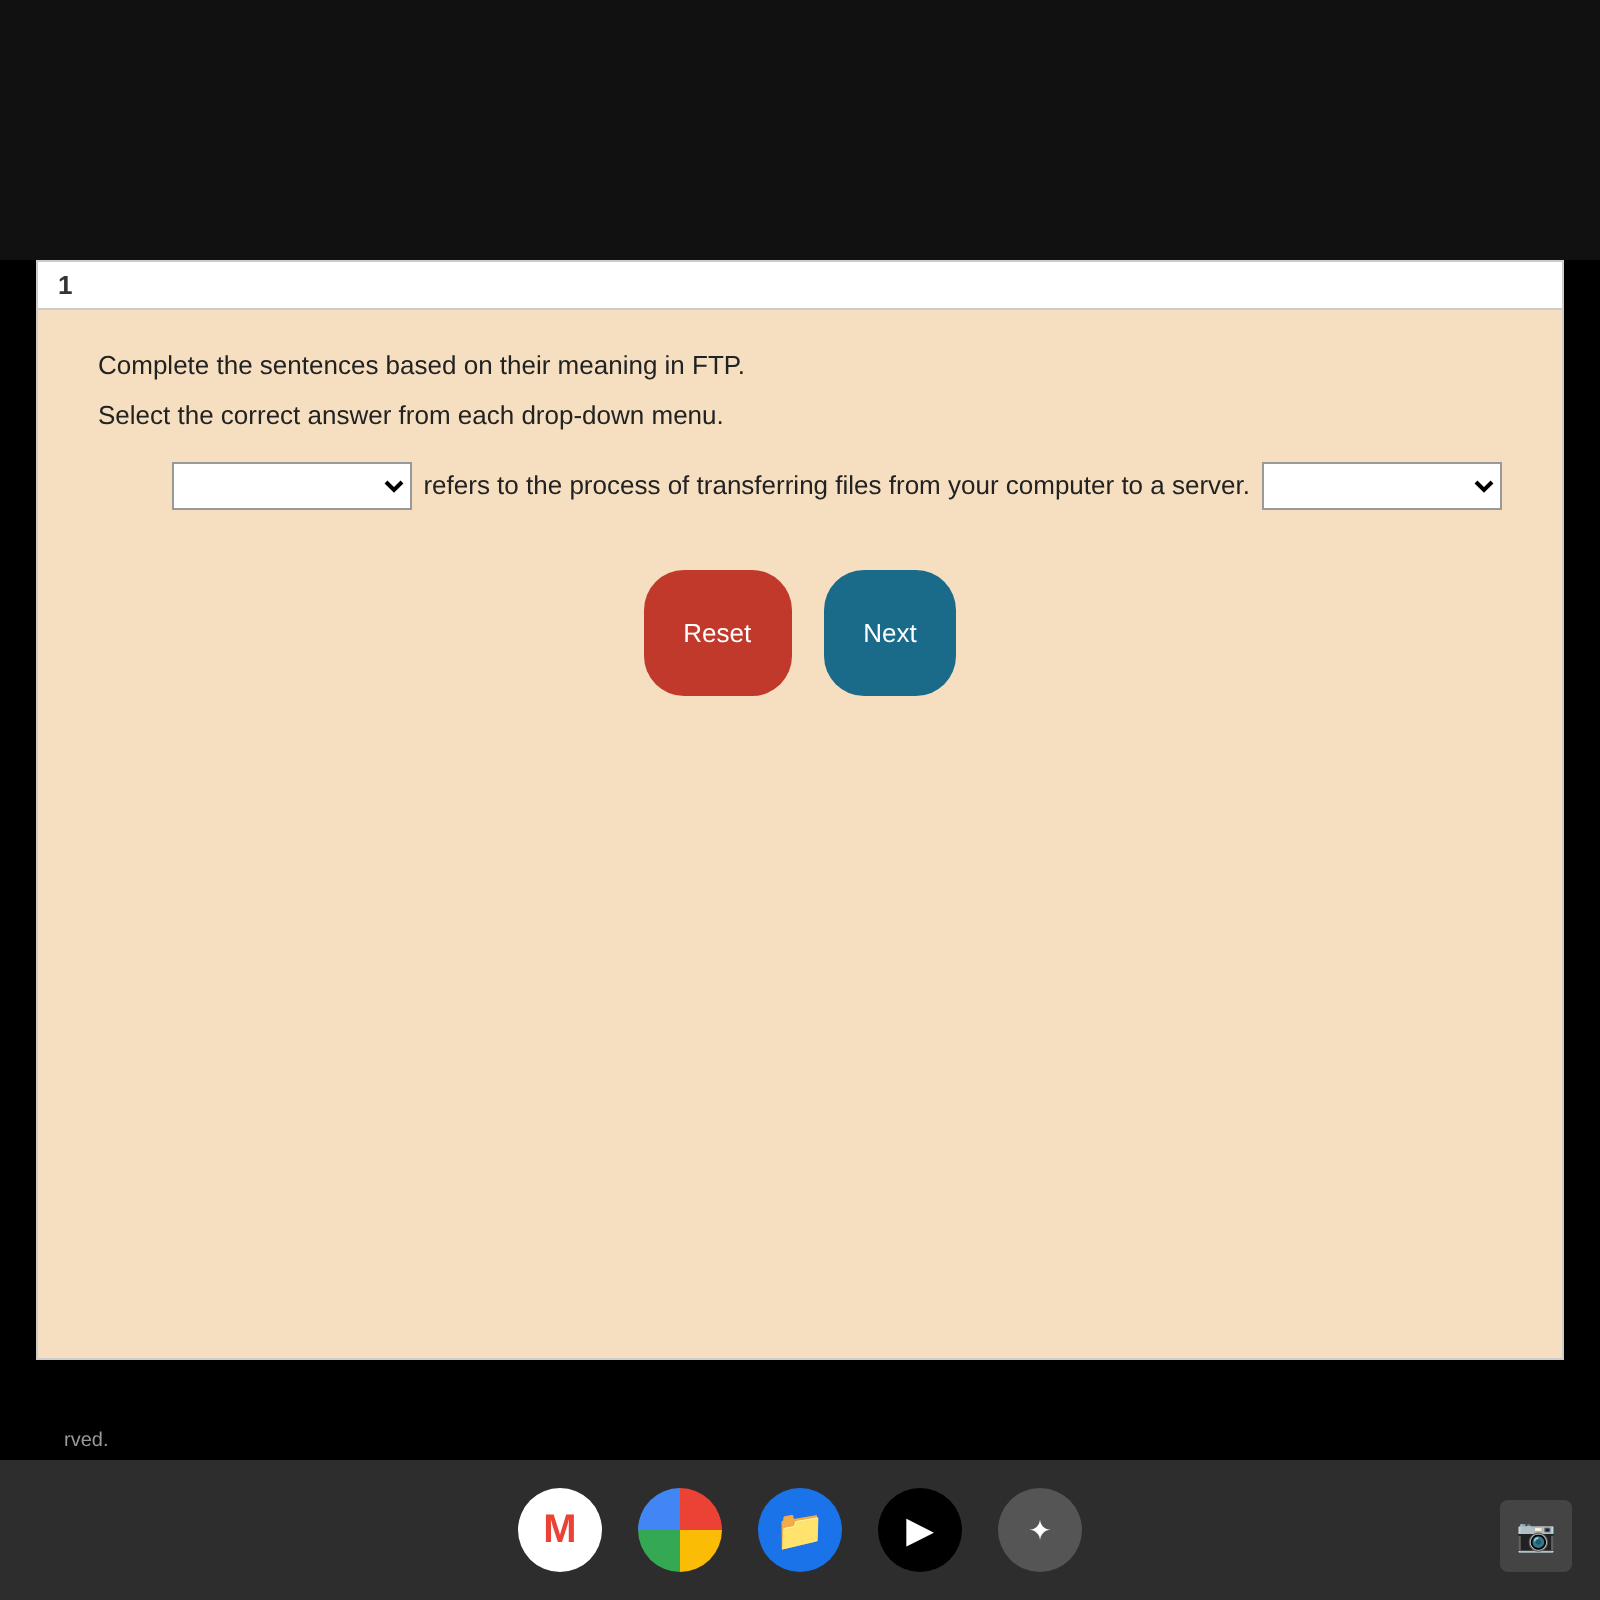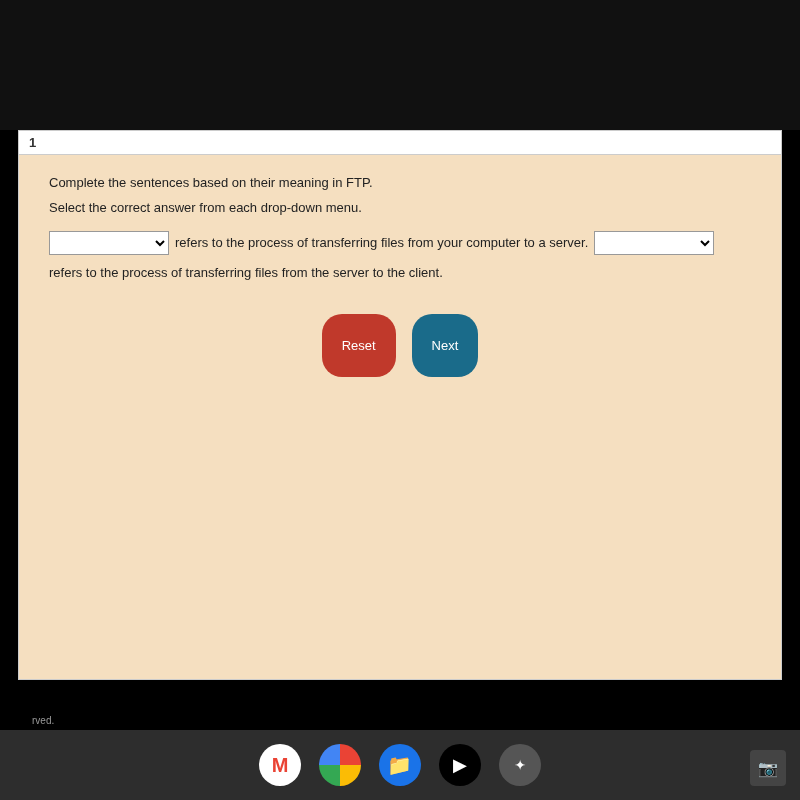--- a/index.html
+++ b/index.html
@@ -47,20 +47,21 @@
       color: #222;
       line-height: 1.8;
     }
 
     .inline-row {
       display: flex;
       align-items: center;
       flex-wrap: wrap;
       gap: 6px;
       margin-top: 6px;
+      justify-content: flex-end;
     }
 
     .dropdown-select {
       border: 1px solid #999;
       background: #fff;
       padding: 2px 4px;
       font-size: 12px;
       width: 120px;
       height: 24px;
       cursor: pointer;
@@ -174,21 +175,20 @@
           <option value="HTTP">HTTP</option>
         </select>
         <span class="inline-text">refers to the process of transferring files from your computer to a server.</span>
         <select class="dropdown-select">
           <option value=""></option>
           <option value="Upload">Upload</option>
           <option value="Download">Download</option>
           <option value="FTP">FTP</option>
           <option value="HTTP">HTTP</option>
         </select>
-        <span class="inline-text">refers to the process of transferring files from the server to the client.</span>
       </div>
     </div>
 
     <div class="buttons-row">
       <button class="btn-reset">Reset</button>
       <button class="btn-next">Next</button>
     </div>
   </div>
 </div>
 

